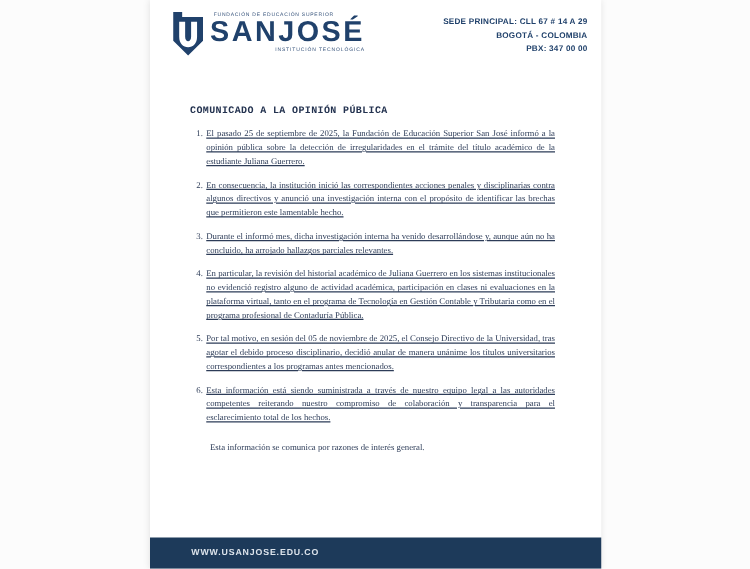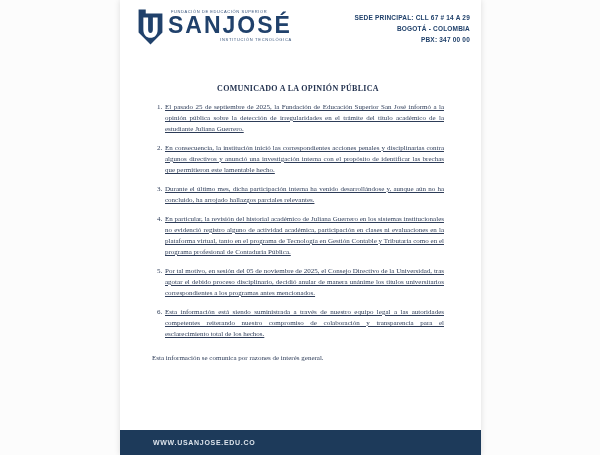--- a/index.html
+++ b/index.html
@@ -73,27 +73,27 @@
     line-height: 11px;
     color: #20416b;
     padding-top: 5px;
   }
   
   .doc-body {
     padding: 0 37px 0 32px;
     color: #2d3c58;
   }
   .doc-title {
-    text-align: center;
     font-size: 8px;
     font-weight: bold;
     letter-spacing: 0.3px;
     line-height: 10px;
     margin: 37px 0 8px 0;
     color: #243350;
+    font-family: Liberation Mono, monospace;
   }
   .item {
     display: flex;
     margin-bottom: 8px;
     font-size: 7px;
     line-height: 11px;
   }
   .item-num {
     flex: none;
     width: 8px;
@@ -101,20 +101,21 @@
   }
   .item-text {
     flex: 1;
     text-align: justify;
     text-decoration: underline;
   }
   .closing {
     font-size: 7px;
     line-height: 11px;
     margin-top: 13px;
+    margin-left: 16px;
   }
   
   .footer-bar {
     position: absolute;
     left: 0;
     right: 0;
     bottom: 0;
     height: 25px;
     background: #1d3a5a;
     display: flex;
@@ -161,21 +162,21 @@
       <div class="item">
         <span class="item-num">1.</span>
         <span class="item-text">El pasado 25 de septiembre de 2025, la Fundación de Educación Superior San José informó a la opinión pública sobre la detección de irregularidades en el trámite del título académico de la estudiante Juliana Guerrero.</span>
       </div>
       <div class="item">
         <span class="item-num">2.</span>
         <span class="item-text">En consecuencia, la institución inició las correspondientes acciones penales y disciplinarias contra algunos directivos y anunció una investigación interna con el propósito de identificar las brechas que permitieron este lamentable hecho.</span>
       </div>
       <div class="item">
         <span class="item-num">3.</span>
-        <span class="item-text">Durante el último mes, dicha participación interna ha venido desarrollándose y, aunque aún no ha concluido, ha arrojado hallazgos parciales relevantes.</span>
+        <span class="item-text">Durante el informó mes, dicha investigación interna ha venido desarrollándose y, aunque aún no ha concluido, ha arrojado hallazgos parciales relevantes.</span>
       </div>
       <div class="item">
         <span class="item-num">4.</span>
         <span class="item-text">En particular, la revisión del historial académico de Juliana Guerrero en los sistemas institucionales no evidenció registro alguno de actividad académica, participación en clases ni evaluaciones en la plataforma virtual, tanto en el programa de Tecnología en Gestión Contable y Tributaria como en el programa profesional de Contaduría Pública.</span>
       </div>
       <div class="item">
         <span class="item-num">5.</span>
         <span class="item-text">Por tal motivo, en sesión del 05 de noviembre de 2025, el Consejo Directivo de la Universidad, tras agotar el debido proceso disciplinario, decidió anular de manera unánime los títulos universitarios correspondientes a los programas antes mencionados.</span>
       </div>
       <div class="item">

